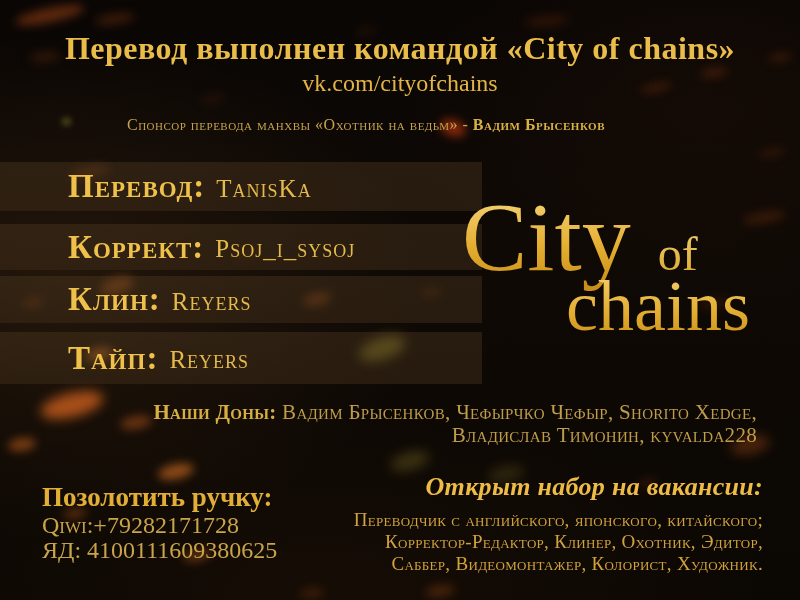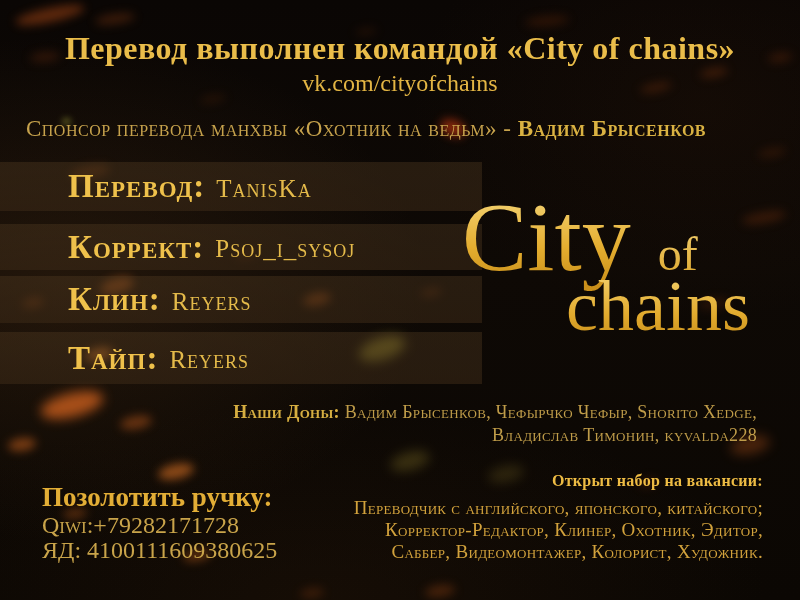--- a/index.html
+++ b/index.html
@@ -17,21 +17,21 @@
   .title-line1 {
     position:absolute; top:30px; left:0; width:800px; text-align:center;
     font-size:32px; font-weight:bold; color:#eabd4a; letter-spacing:0.5px;
   }
   .title-line2 {
     position:absolute; top:70px; left:0; width:800px; text-align:center;
     font-size:24px; color:#e3b544;
   }
   .sponsor {
     position:absolute; top:116px; left:0; width:732px; text-align:center;
-    font-size:23px; font-variant:small-caps; color:#c6a24c; letter-spacing:0.5px;
+    font-size:16px; font-variant:small-caps; color:#c6a24c; letter-spacing:0.5px;
   }
   .sponsor b { color:#dab242; }
 
   .bar {
     position:absolute; left:0; width:482px;
     background:linear-gradient(180deg, rgba(80,58,33,0.40), rgba(58,40,22,0.58));
     display:flex; align-items:baseline; padding-left:68px; box-sizing:border-box;
   }
   .bar .role {
     font-size:33px; font-weight:bold; font-variant:small-caps;
@@ -56,34 +56,34 @@
   }
   .logo .l2 { margin-top:-16px; margin-left:56px; }
   .logo .chains {
     font-size:72px;
     background:linear-gradient(180deg,#f2cf6a 10%,#e2ab2e 60%,#c98f1a 95%);
     -webkit-background-clip:text; background-clip:text; color:transparent;margin-left:48px;
   }
 
   .donors {
     position:absolute; top:401px; right:43px; width:700px; text-align:right;
-    font-size:18px; font-variant:small-caps; color:#bf9c49; line-height:23px;
+    font-size:21px; font-variant:small-caps; color:#bf9c49; line-height:23px;
     letter-spacing:0.3px;
   }
   .donors b { color:#d6ae41; }
 
   .donate { position:absolute; left:42px; top:482px; }
   .donate .donate-title { font-size:27px; font-weight:bold; color:#e3ae36; }
   .donate .donate-line {
     font-size:24px; font-variant:small-caps; color:#c9a44a; line-height:25px;
   }
   .donate .donate-line:first-of-type { margin-top:6px; }
 
   .vacancies { position:absolute; top:472px; right:37px; width:520px; text-align:right; }
-  .vacancies .vac-title { font-size:16px; font-weight:bold; color:#eebc44; letter-spacing:0.3px; }
+  .vacancies .vac-title { font-size:26px; font-weight:bold; color:#eebc44; letter-spacing:0.3px;font-style:italic; }
   .vacancies .vac-lines { margin-top:7px; font-size:19px; font-variant:small-caps;
     color:#d2a23c; line-height:22px; letter-spacing:0.3px; }
 </style>
 </head>
 <body>
 
 <div class="stage">
   <div id="embers">
       <div class="ember" style="left: 15px; top: 8px; width: 70px; height: 14px; background: rgb(122, 52, 16); opacity: 0.75; transform: rotate(-12deg); filter: blur(5px);"></div>
       <div class="ember" style="left: 95px; top: 14px; width: 40px; height: 10px; background: rgb(94, 42, 14); opacity: 0.6; transform: rotate(-8deg); filter: blur(5px);"></div>

